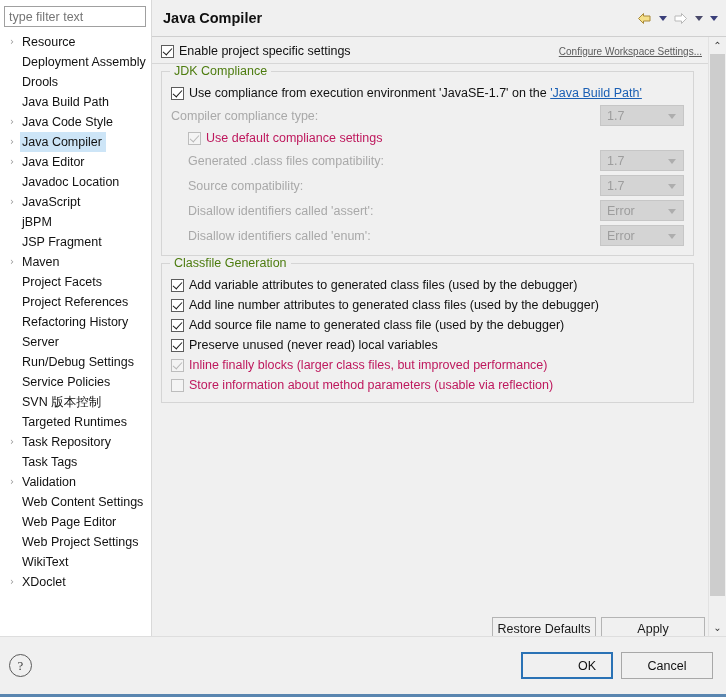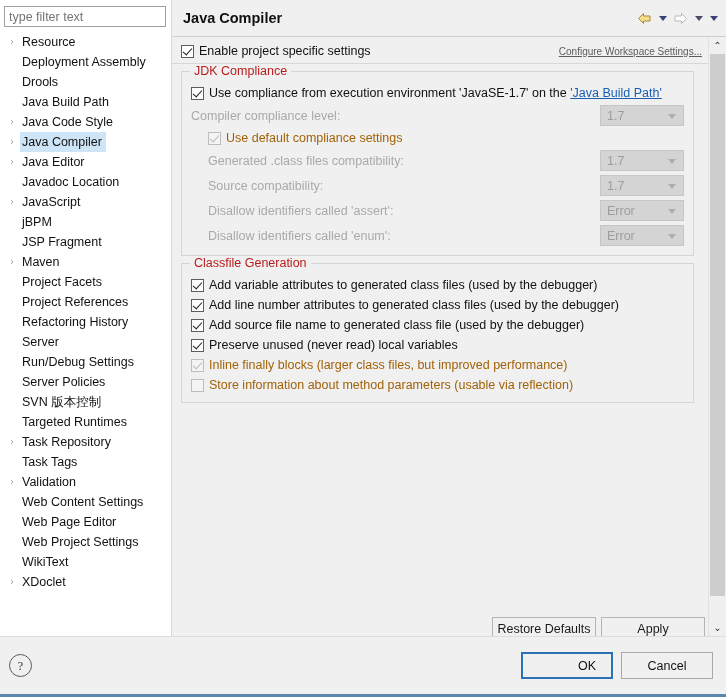--- a/index.html
+++ b/index.html
@@ -29,21 +29,21 @@
   }
   #body-row {
     display: flex;
     flex-direction: row;
     height: 637px;
     box-sizing: border-box;
   }
 
   
   #sidebar {
-    width: 172px;
+    width: 152px;
     box-sizing: border-box;
     background: #ffffff;
     border-right: 1px solid #d9d9d9;
     display: flex;
     flex-direction: column;
     padding: 0;
   }
   #filter-wrap {
     padding: 6px 5px 3px 4px;
   }
@@ -202,21 +202,21 @@
     background: #f4f4f4;
   }
   .cbx.disabled.checked::after {
     border-color: #b8b8b8;
   }
   .cbx-label {
     font-size: 12.5px;
     color: #111;
     white-space: nowrap;
   }
-  .cbx-label.disabled { color: #a16207; }
+  .cbx-label.disabled { color: #be185d; }
   .cbx-row {
     display: flex;
     align-items: center;
     height: 20px;
     cursor: default;
   }
 
   
   .group {
     margin: 7px 14px 0 9px;
@@ -225,21 +225,21 @@
     position: relative;
     padding: 0 0 7px 0;
   }
   .group-title {
     position: absolute;
     top: -8px;
     left: 8px;
     background: #f0f0f0;
     padding: 0 4px;
     font-size: 12.5px;
-    color: #b91c1c;
+    color: #4d7c0f;
   }
   .group-inner {
     padding: 11px 9px 0 9px;
   }
   .field-row {
     display: flex;
     align-items: center;
     height: 25px;
   }
   .field-label {
@@ -456,21 +456,21 @@
           <div class="tree-item">
             <span class="tree-arrow"></span>
             <span class="tree-label">Server</span>
           </div>
           <div class="tree-item">
             <span class="tree-arrow"></span>
             <span class="tree-label">Run/Debug Settings</span>
           </div>
           <div class="tree-item">
             <span class="tree-arrow"></span>
-            <span class="tree-label">Server Policies</span>
+            <span class="tree-label">Service Policies</span>
           </div>
           <div class="tree-item">
             <span class="tree-arrow"></span>
             <span class="tree-label">SVN 版本控制</span>
           </div>
           <div class="tree-item">
             <span class="tree-arrow"></span>
             <span class="tree-label">Targeted Runtimes</span>
           </div>
           <div class="tree-item">
@@ -543,21 +543,21 @@
             <div class="group-inner">
 
               <div class="cbx-row">
                 <span class="cbx checked"></span>
                 <span class="cbx-label">
                   <span>Use compliance from execution environment 'JavaSE-1.7' on the </span><span class="link-inline">'Java Build Path'</span>
                 </span>
               </div>
 
               <div class="field-row">
-                <span class="field-label">Compiler compliance level:</span>
+                <span class="field-label">Compiler compliance type:</span>
                 <span class="combo">
                   <span>1.7</span>
                   <span class="arrow"></span>
                 </span>
               </div>
 
               <div class="cbx-row indent-row">
                 <span class="cbx checked disabled"></span>
                 <span class="cbx-label disabled">Use default compliance settings</span>
               </div>

